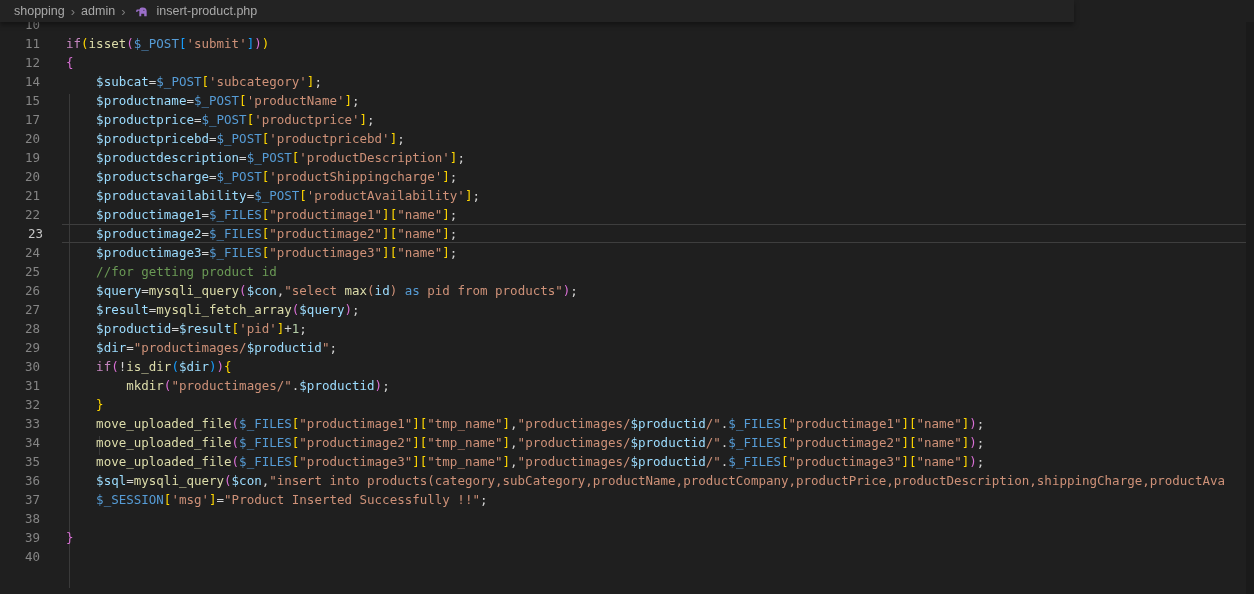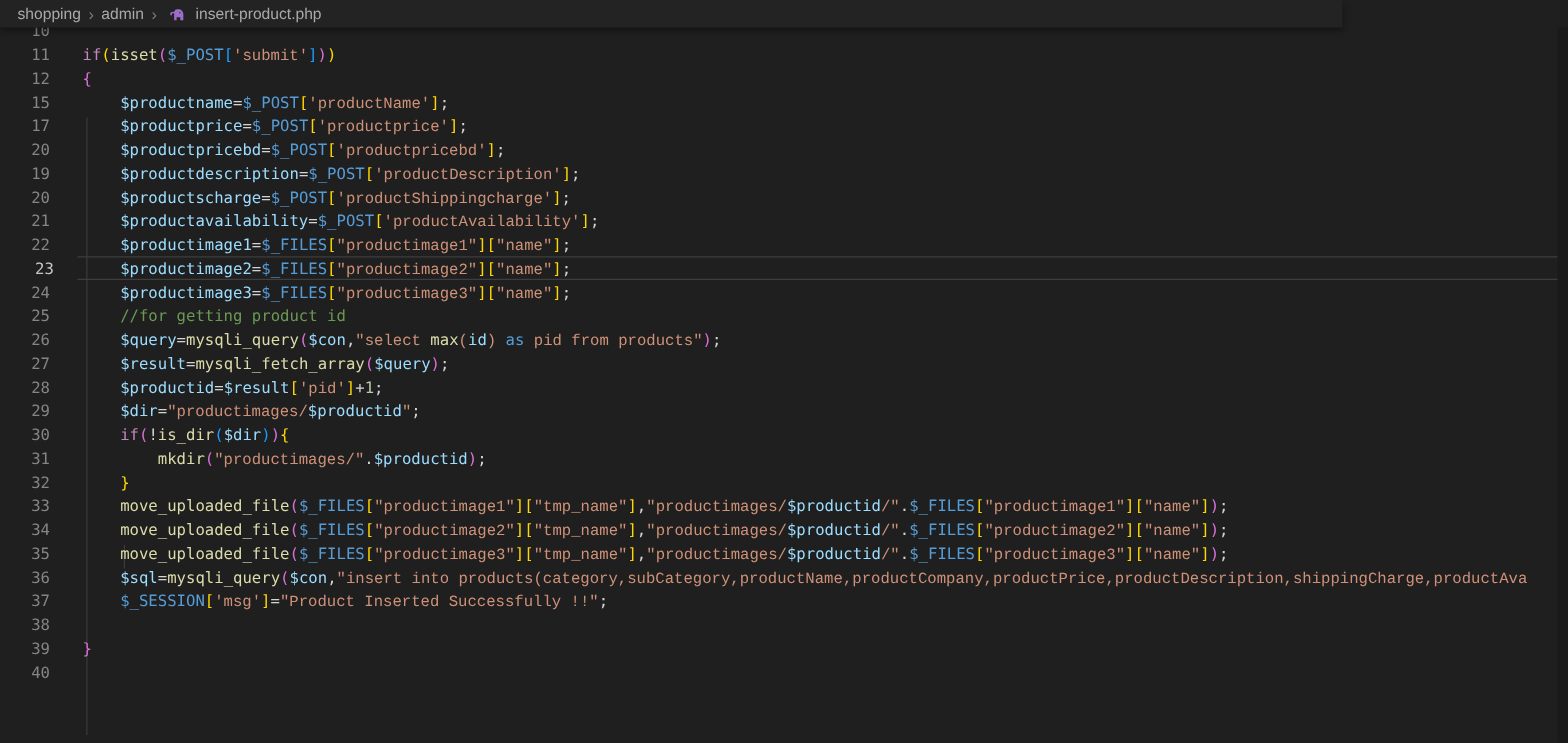--- a/index.html
+++ b/index.html
@@ -54,21 +54,21 @@
     position:absolute; top:22px; right:0; width:8px; bottom:0;
     background:rgba(0,0,0,0.16);
   }
 
   
   .tk-pl  { color:#d4d4d4; }
   .tk-kw  { color:var(--kw,#C586C0); }
   .tk-fn  { color:var(--fn,#DCDCAA); }
   .tk-sg  { color:var(--sg,#569CD6); }
   .tk-var { color:var(--var,#9CDCFE); }
-  .tk-str { color:var(--str,#CE9178);font-family:Liberation Mono, monospace; }
+  .tk-str { color:var(--str,#CE9178); }
   .tk-op  { color:var(--op,#D4D4D4); }
   .tk-num { color:var(--num,#B5CEA8); }
   .tk-cm  { color:var(--cm,#6A9955); }
   .tk-b1  { color:var(--b1,#FFD700); }
   .tk-b2  { color:var(--b2,#DA70D6); }
   .tk-b3  { color:var(--b3,#179FFF); }
   .tk-sqlkw { color:var(--sqlkw,#569CD6); }
   .tk-sqlfn { color:var(--sqlfn,#DCDCAA); }
   .tk-sqlid { color:var(--sqlid,#9CDCFE); }
 </style>
@@ -89,20 +89,21 @@
   <span class="crumb">insert-product.php</span>
 </div>
 
 <div class="editor">
   <div class="indent-guide guide-l1"></div>
   <div class="indent-guide guide-l2"></div>
   <div class="lines">
       <div class="line"><span class="ln">10</span><span class="code"></span></div>
       <div class="line"><span class="ln">11</span><span class="code"><span class="tk-kw">if</span><span class="tk-b1">(</span><span class="tk-fn">isset</span><span class="tk-b2">(</span><span class="tk-sg">$_POST</span><span class="tk-b3">[</span><span class="tk-str">'submit'</span><span class="tk-b3">]</span><span class="tk-b2">)</span><span class="tk-b1">)</span></span></div>
       <div class="line"><span class="ln">12</span><span class="code"><span class="tk-b2">{</span></span></div>
+      <div class="line"><span class="ln">14</span><span class="code"><span class="tk-pl">    </span><span class="tk-var">$subcat</span><span class="tk-op">=</span><span class="tk-sg">$_POST</span><span class="tk-b1">[</span><span class="tk-str">'subcategory'</span><span class="tk-b1">]</span><span class="tk-op">;</span></span></div>
       <div class="line"><span class="ln">15</span><span class="code"><span class="tk-pl">    </span><span class="tk-var">$productname</span><span class="tk-op">=</span><span class="tk-sg">$_POST</span><span class="tk-b1">[</span><span class="tk-str">'productName'</span><span class="tk-b1">]</span><span class="tk-op">;</span></span></div>
       <div class="line"><span class="ln">17</span><span class="code"><span class="tk-pl">    </span><span class="tk-var">$productprice</span><span class="tk-op">=</span><span class="tk-sg">$_POST</span><span class="tk-b1">[</span><span class="tk-str">'productprice'</span><span class="tk-b1">]</span><span class="tk-op">;</span></span></div>
       <div class="line"><span class="ln">20</span><span class="code"><span class="tk-pl">    </span><span class="tk-var">$productpricebd</span><span class="tk-op">=</span><span class="tk-sg">$_POST</span><span class="tk-b1">[</span><span class="tk-str">'productpricebd'</span><span class="tk-b1">]</span><span class="tk-op">;</span></span></div>
       <div class="line"><span class="ln">19</span><span class="code"><span class="tk-pl">    </span><span class="tk-var">$productdescription</span><span class="tk-op">=</span><span class="tk-sg">$_POST</span><span class="tk-b1">[</span><span class="tk-str">'productDescription'</span><span class="tk-b1">]</span><span class="tk-op">;</span></span></div>
       <div class="line"><span class="ln">20</span><span class="code"><span class="tk-pl">    </span><span class="tk-var">$productscharge</span><span class="tk-op">=</span><span class="tk-sg">$_POST</span><span class="tk-b1">[</span><span class="tk-str">'productShippingcharge'</span><span class="tk-b1">]</span><span class="tk-op">;</span></span></div>
       <div class="line"><span class="ln">21</span><span class="code"><span class="tk-pl">    </span><span class="tk-var">$productavailability</span><span class="tk-op">=</span><span class="tk-sg">$_POST</span><span class="tk-b1">[</span><span class="tk-str">'productAvailability'</span><span class="tk-b1">]</span><span class="tk-op">;</span></span></div>
       <div class="line"><span class="ln">22</span><span class="code"><span class="tk-pl">    </span><span class="tk-var">$productimage1</span><span class="tk-op">=</span><span class="tk-sg">$_FILES</span><span class="tk-b1">[</span><span class="tk-str">"productimage1"</span><span class="tk-b1">]</span><span class="tk-b1">[</span><span class="tk-str">"name"</span><span class="tk-b1">]</span><span class="tk-op">;</span></span></div>
       <div class="line current"><span class="ln">23</span><span class="code"><span class="tk-pl">    </span><span class="tk-var">$productimage2</span><span class="tk-op">=</span><span class="tk-sg">$_FILES</span><span class="tk-b1">[</span><span class="tk-str">"productimage2"</span><span class="tk-b1">]</span><span class="tk-b1">[</span><span class="tk-str">"name"</span><span class="tk-b1">]</span><span class="tk-op">;</span></span></div>
       <div class="line"><span class="ln">24</span><span class="code"><span class="tk-pl">    </span><span class="tk-var">$productimage3</span><span class="tk-op">=</span><span class="tk-sg">$_FILES</span><span class="tk-b1">[</span><span class="tk-str">"productimage3"</span><span class="tk-b1">]</span><span class="tk-b1">[</span><span class="tk-str">"name"</span><span class="tk-b1">]</span><span class="tk-op">;</span></span></div>
       <div class="line"><span class="ln">25</span><span class="code"><span class="tk-pl">    </span><span class="tk-cm">//for getting product id</span></span></div>

